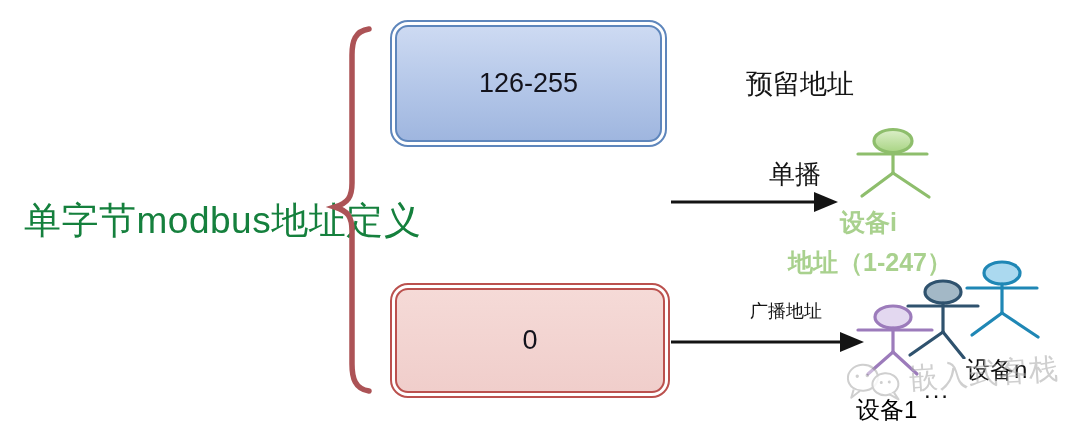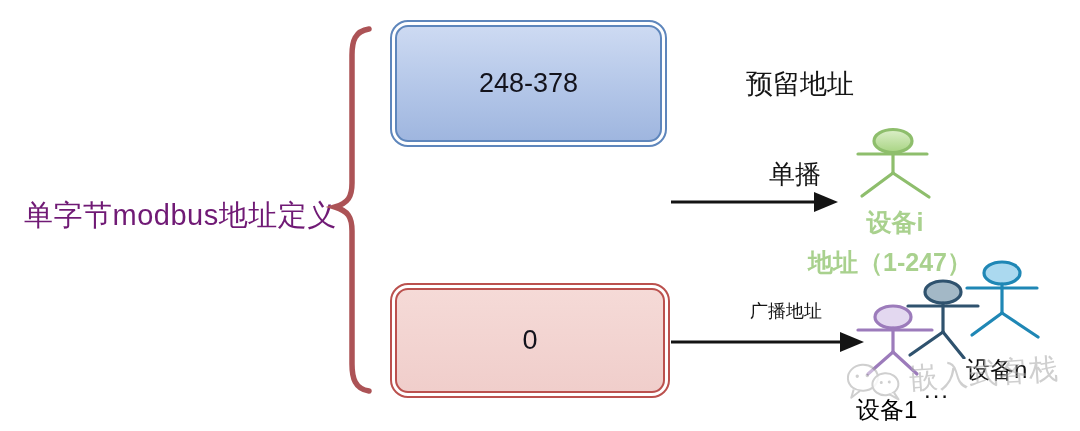--- a/index.html
+++ b/index.html
@@ -1,40 +1,40 @@
 <!DOCTYPE html>
 <html><head>
 <meta charset="utf-8">
 <style>
   html,body{margin:0;padding:0;background:#fff;}
   .canvas{
     position:relative;width:1080px;height:431px;background:#ffffff;overflow:hidden;
     font-family:"Liberation Sans","DejaVu Sans",sans-serif;color:#111;
   }
   .abs{position:absolute;}
-  .main-label{left:24px;top:196px;font-size:29px;letter-spacing:0.5px;color:#701a75;}
+  .main-label{left:24px;top:196px;font-size:37px;letter-spacing:0.5px;color:#15803d;}
   .overlay{left:0;top:0;width:1080px;height:431px;pointer-events:none;}
 
   
   .box{position:absolute;border-radius:18px;background:#fff;padding:3px;box-sizing:border-box;}
   .box-inner{width:100%;height:100%;border-radius:13px;display:flex;align-items:center;justify-content:center;
              font-size:27px;color:#13131c;box-sizing:border-box;}
   .box-blue{left:390px;top:20px;width:277px;height:127px;border:2px solid #5E86BC;}
   .box-blue .box-inner{border:2px solid #5E86BC;background:linear-gradient(#CDDAF2,#B3C6E8 55%,#9FB6DF);}
   .box-green{left:391px;top:153px;width:279px;height:124px;border:2px solid #79A857;}
   .box-green .box-inner{border:2px solid #79A857;background:linear-gradient(#E2ECDA,#D3E3C6);}
   .box-red{left:390px;top:283px;width:280px;height:115px;border:2px solid #BB514E;}
   .box-red .box-inner{border:2px solid #BB514E;background:linear-gradient(#F5DAD7,#F0CECB);}
 
   .side-label{font-size:27px;color:#151515;margin-left:43px;}
   .lbl-reserved{left:703px;top:66px;}
   .lbl-unicast{left:726px;top:157px;font-size:26px;}
   .lbl-broadcast{left:707px;top:299px;font-size:18px;}
 
-  .target-green{color:#A9D18E;font-weight:bold;text-align:center;}
+  .target-green{color:#A9D18E;font-weight:bold;}
   .lbl-device-i{left:840px;top:206px;width:110px;font-size:25px;}
   .lbl-device-i-addr{left:788px;top:246px;width:204px;font-size:25px;}
   .lbl-device-n{left:966px;top:354px;font-size:24px;color:#101010;}
   .lbl-device-1{left:856px;top:394px;font-size:24px;color:#000000;}
   .lbl-ellipsis{left:924px;top:376px;font-size:24px;color:#101010;letter-spacing:2px;}
 
   .watermark{left:843px;top:352px;width:235px;opacity:0.55;transform:rotate(-4deg);
              display:flex;align-items:center;gap:4px;color:#a8a8a8;}
   .watermark-text{font-size:29px;letter-spacing:1px;white-space:nowrap;
                   text-shadow:0 0 1px #ffffff;}
@@ -53,21 +53,21 @@
       <line x1="671" y1="202" x2="816" y2="202" stroke-width="3"></line>
       <polygon points="814,192 838,202 814,212" stroke="none"></polygon>
     </g>
     <g stroke="#141414" fill="#141414">
       <line x1="671" y1="342" x2="842" y2="342" stroke-width="3"></line>
       <polygon points="840,332 864,342 840,352" stroke="none"></polygon>
     </g>
   </svg>
 
   <div class="box box-blue">
-    <div class="box-inner">248-378</div>
+    <div class="box-inner">126-255</div>
   </div>
   <div class="box box-red">
     <div class="box-inner">0</div>
   </div>
 
   <div class="abs side-label lbl-reserved">预留地址</div>
   <div class="abs side-label lbl-unicast">单播</div>
   <div class="abs side-label lbl-broadcast">广播地址</div>
 
   <svg class="abs" style="left:852px;top:126px" width="80" height="76" viewBox="0 0 80 76" xmlns="http://www.w3.org/2000/svg">

